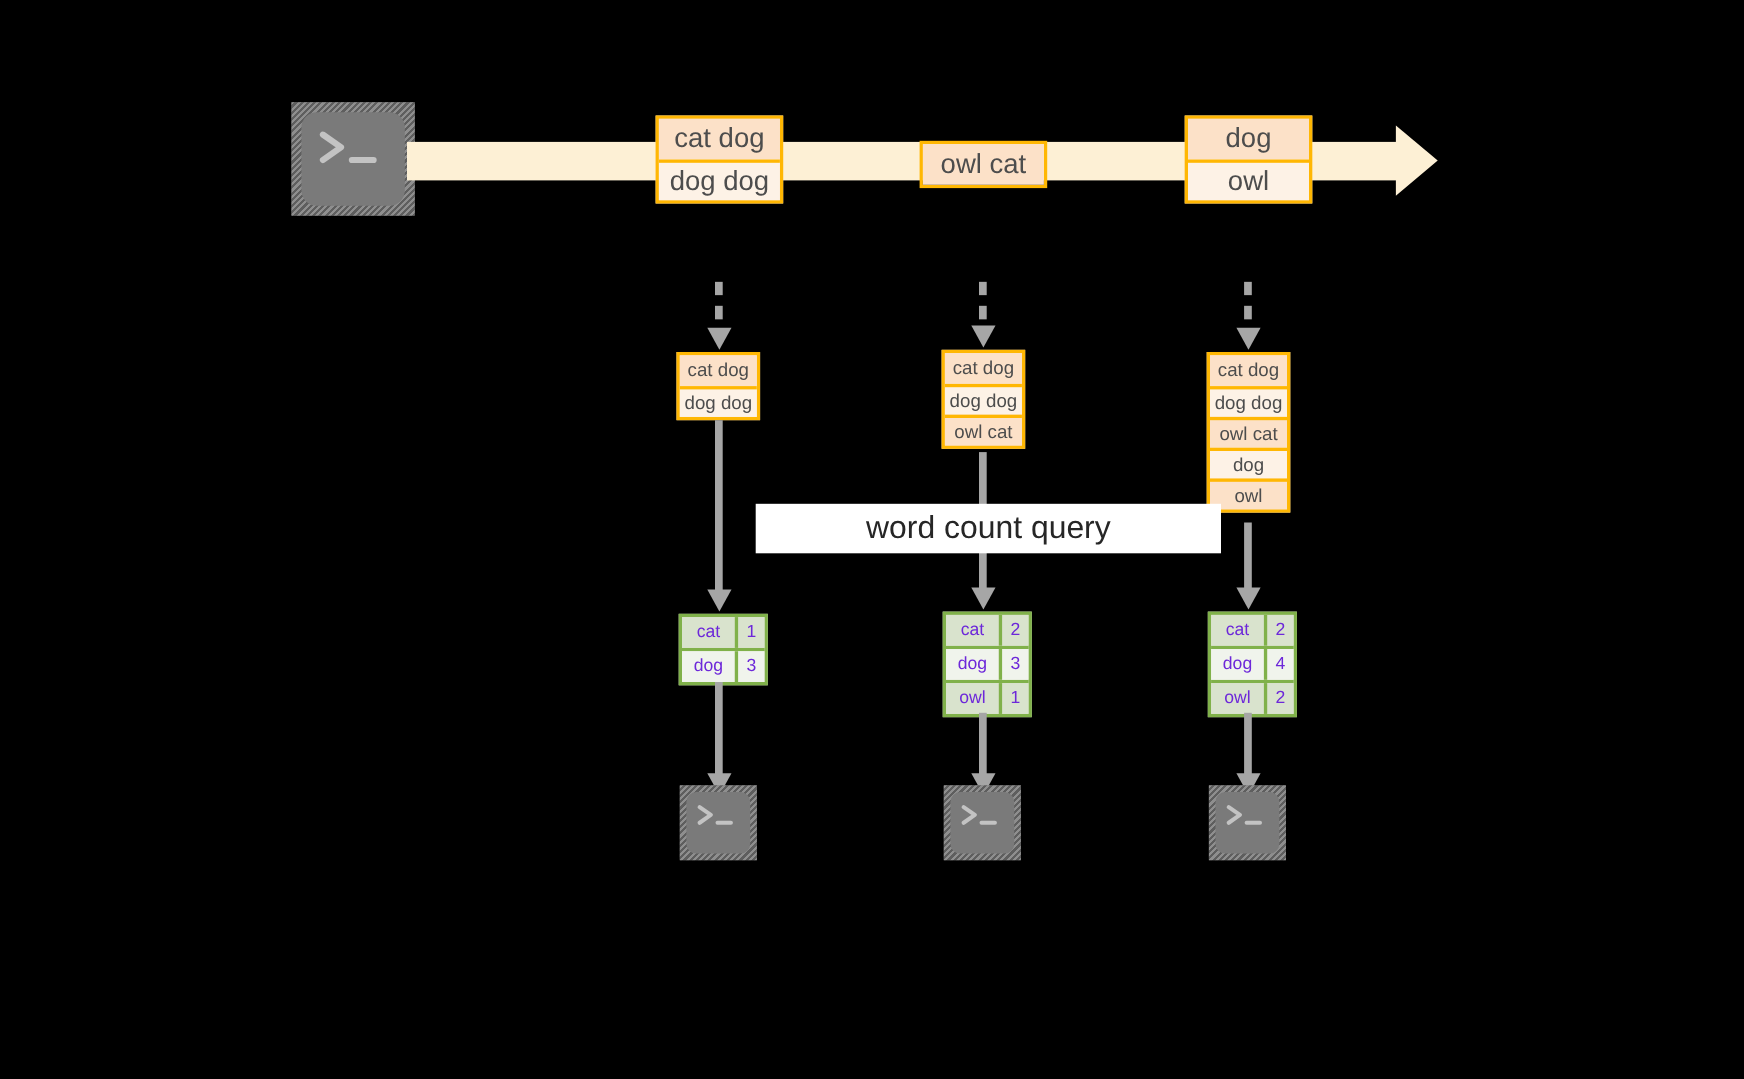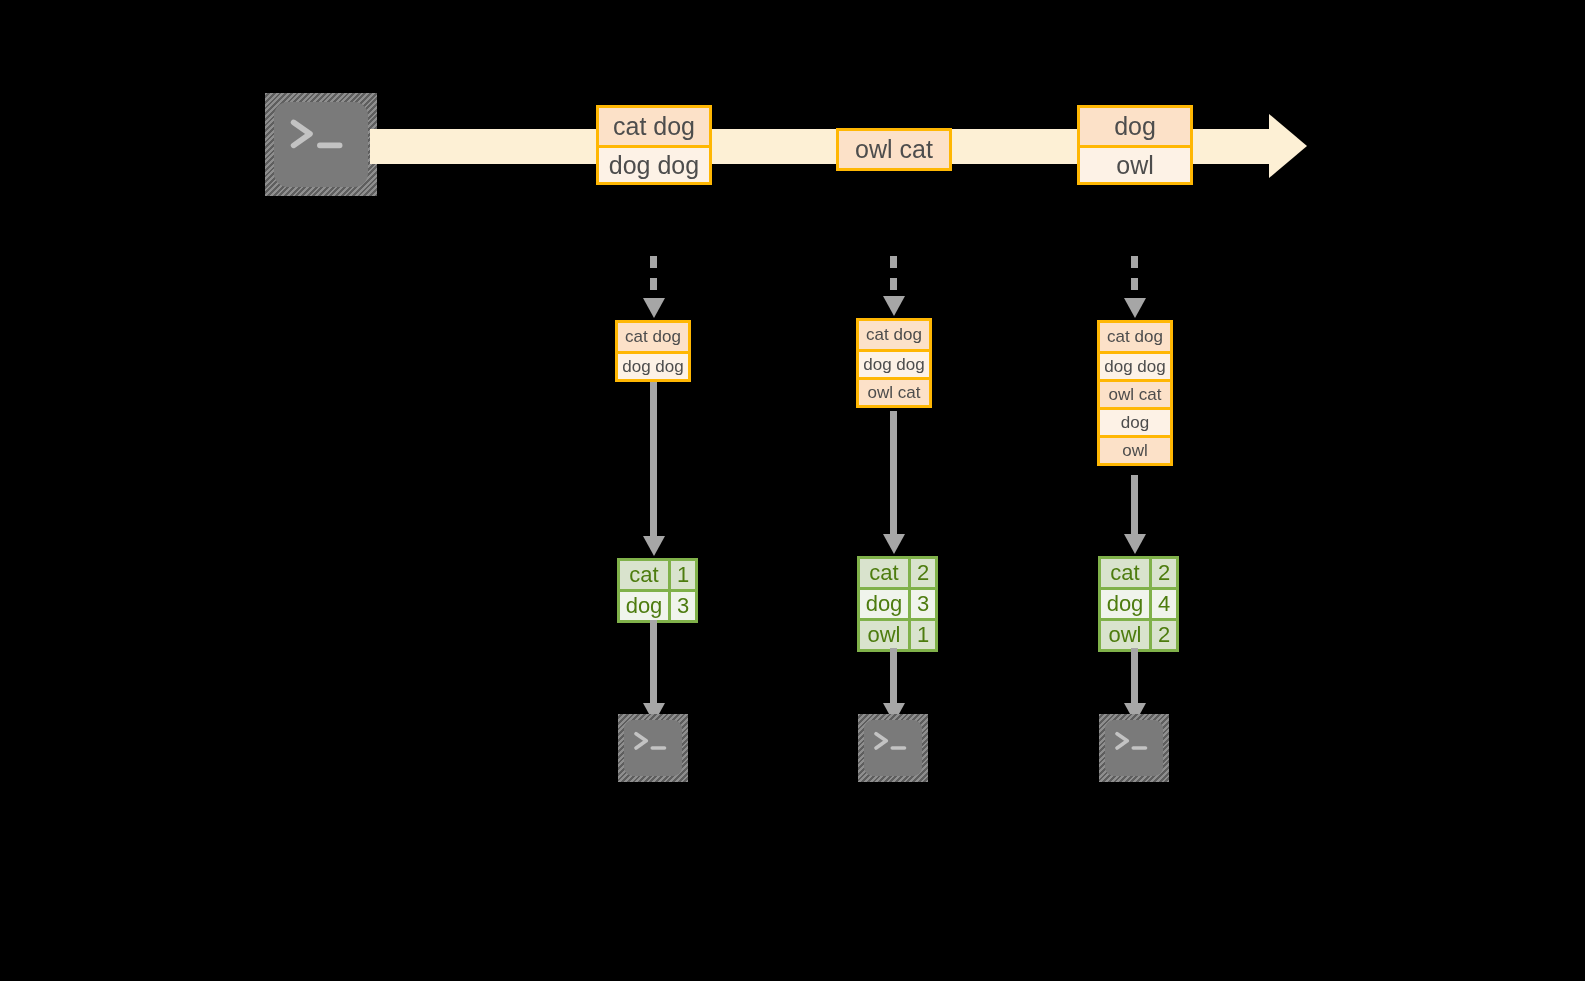--- a/index.html
+++ b/index.html
@@ -94,22 +94,22 @@
   .gbox .grow {
     display: flex;
     height: 28px;
   }
   .gbox .grow + .grow { border-top: 3px solid #80b14a; }
   .gbox .gcell {
     box-sizing: border-box;
     display: flex;
     align-items: center;
     justify-content: center;
-    font-size: 22px;
-    color: #4d7c0f;
+    font-size: 16px;
+    color: #6d28d9;
     white-space: nowrap;
   }
   .gbox .gcell.k { width: 48px; }
   .gbox .gcell.v { width: 27px; border-left: 3px solid #80b14a; }
   .gbox .grow.dark  .gcell { background: #d9e3cd; }
   .gbox .grow.light .gcell { background: #f0f4ec; }
 
   
   .conn {
     position: absolute;
@@ -280,14 +280,15 @@
 
   <div class="terminal small" style="left:1099px; top:714px; width:70px; height:68px;">
     <div class="inner">
       <svg class="prompt" viewBox="0 0 40 22">
         <path d="M4 3 L14 10 L4 17" fill="none" stroke="#d0d0d0" stroke-width="3.6" stroke-linecap="round" stroke-linejoin="round"></path>
         <path d="M20 17 H32" fill="none" stroke="#d0d0d0" stroke-width="3.6" stroke-linecap="round"></path>
       </svg>
     </div>
   </div>
 
+  <div class="query-label" style="left:687px; top:458px; width:423px; height:45px;">word count query</div>
 
 </div>
 
 </body></html>

